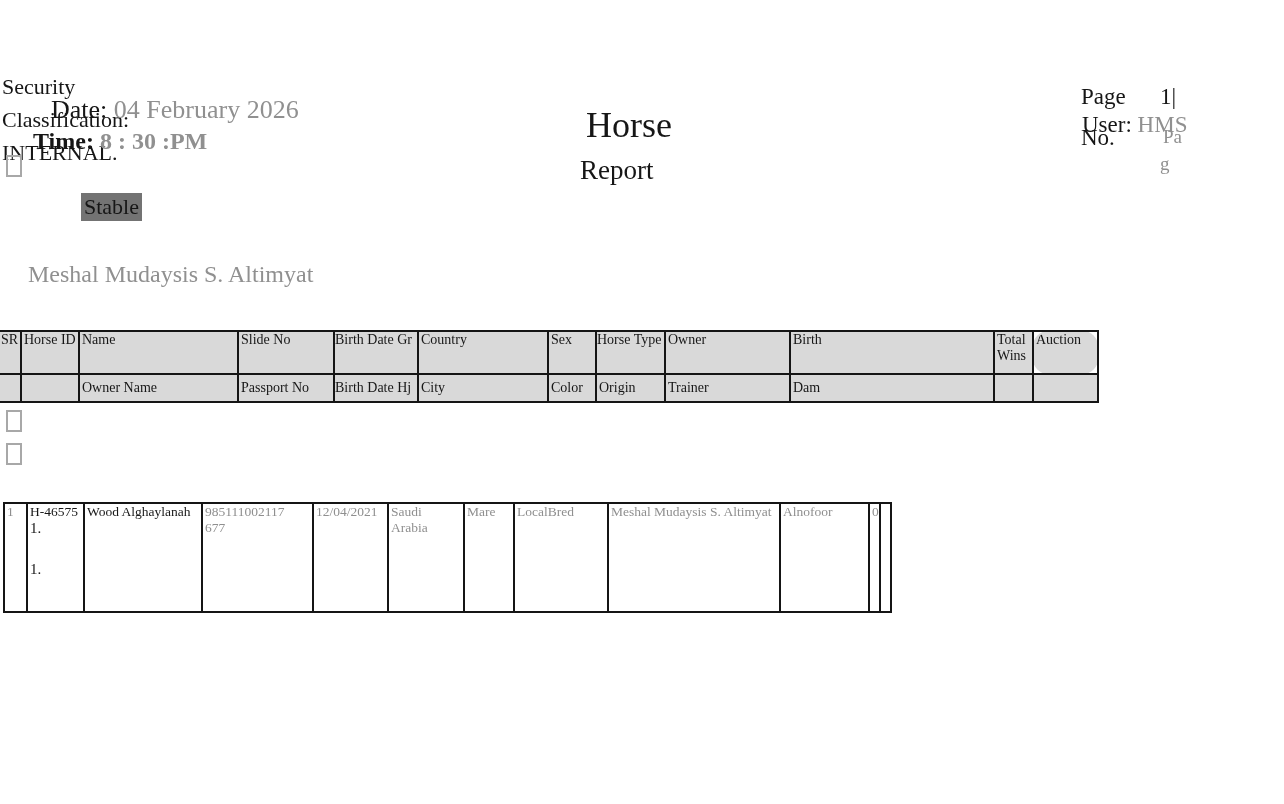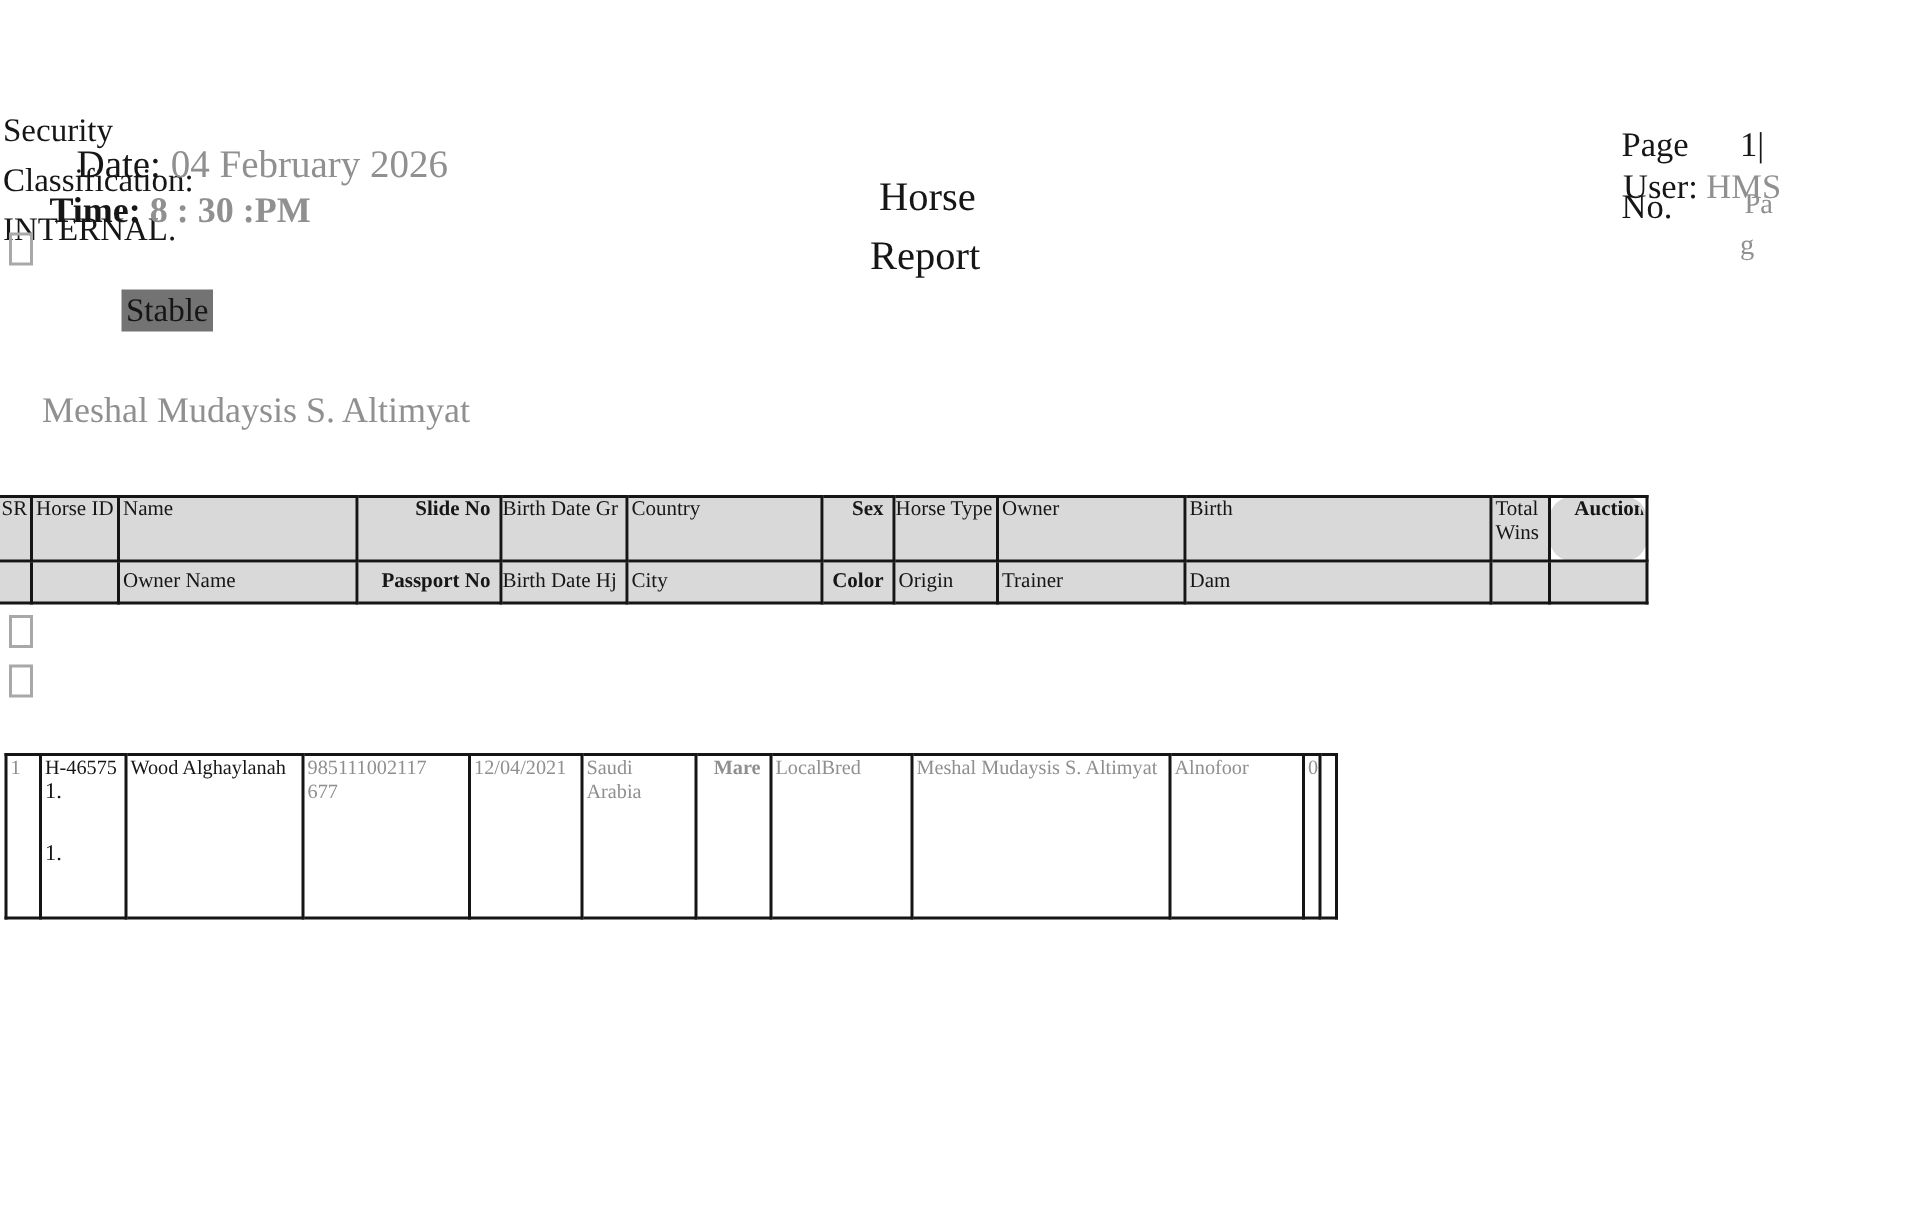--- a/index.html
+++ b/index.html
@@ -16,21 +16,21 @@
   .dateline{left:51px;top:95px;font-size:26px;}
   .timeline{left:33px;top:128px;font-size:24px;font-weight:bold;}
 
   
   .notdef{position:absolute;width:12px;height:18px;border:2px solid #a8a8a8;background:transparent;}
 
   .stable{left:81px;top:193px;font-size:22px;background:#737373;padding:1px 3px;}
 
   
   .t1{left:549px;top:81px;font-size:25px;}
-  .t2{left:586px;top:116px;font-size:27px;}
+  .t2{left:586px;top:104px;font-size:36px;}
   .t3{left:580px;top:155px;font-size:27px;}
 
   
   .pg{left:1081px;top:84px;font-size:23px;}
   .pgnum{left:1160px;top:84px;font-size:23px;}
   .usr{left:1082px;top:112px;font-size:23px;}
   .no{left:1081px;top:125px;font-size:23px;}
   .frag1{left:1163px;top:126px;font-size:19px;}
   .frag2{left:1160px;top:153px;font-size:19px;}
 
@@ -45,21 +45,21 @@
   #hdr-table tr.r1 th{vertical-align:top;height:41px;}
   #hdr-table tr.r2 th{vertical-align:middle;height:26px;}
 
   #data-table{left:3px;top:502px;width:887px;font-size:13.5px;color:#8f8f8f;}
   #data-table td{vertical-align:top;}
   #data-table tr.r1 td{height:107px;}
   #data-table tr.r2 td{height:89px;}
 
   .al{text-align:left;}
   .ac{text-align:left;}
-  .ar{text-align:right;padding-right:6px !important;font-weight:bold;}
+  .ar{text-align:left;padding-right:6px !important;}
   .tight{padding:0 !important;}
   .srh{padding-left:11px !important;}
 
   .black{color:#161616;}
   .marker{font-size:15px;color:#161616;}
   .marker.second{margin-top:24px;}
   .arabic{font-size:12px;}
   .wrapcell{white-space:normal;}
 </style>
 </head>

